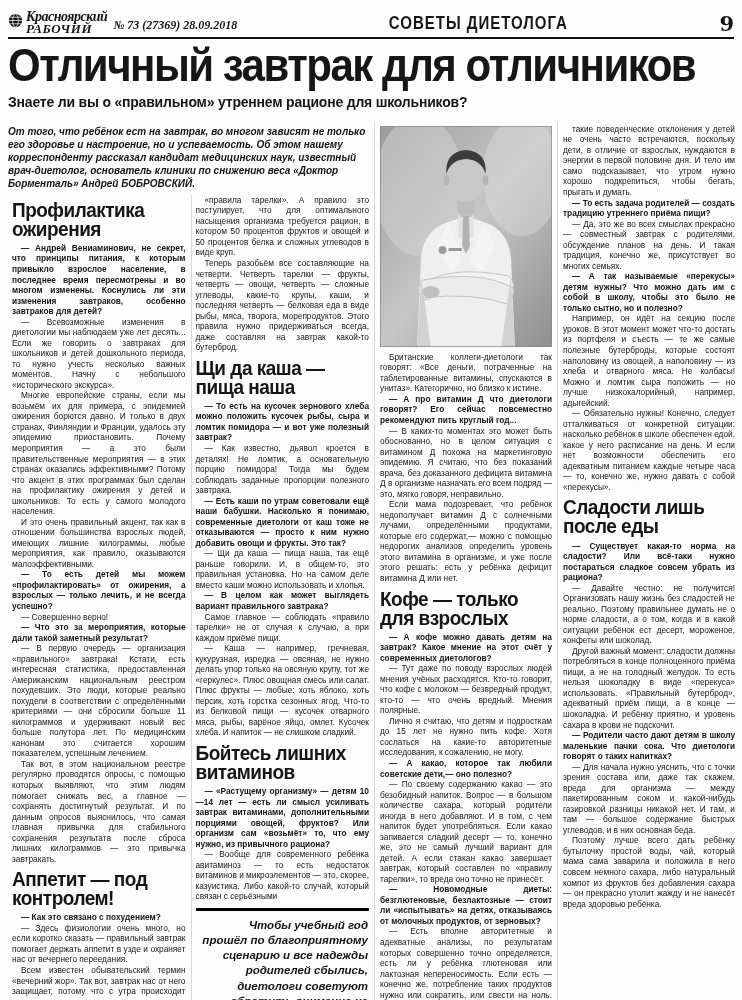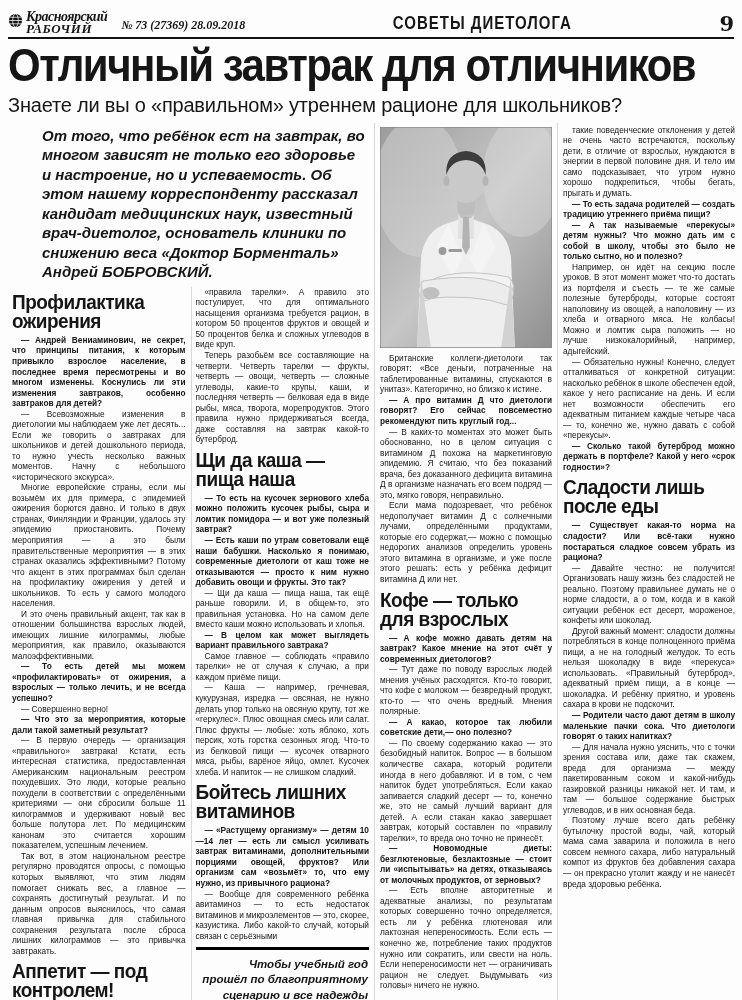--- a/index.html
+++ b/index.html
@@ -5,40 +5,40 @@
   * { margin:0; padding:0; box-sizing:border-box; }
   html,body { background:#888; }
   .page {
     width:742px; height:1000px; margin:0 auto; background:#fdfdfd; color:#161616;
     font-family:"Liberation Sans", sans-serif; overflow:hidden; padding:5px 8px 0 8px;
     position:relative;
   }
   
   .header { display:flex; align-items:flex-end; justify-content:space-between;
     border-bottom:2px solid #111; padding-bottom:3px; height:34px; }
-  .masthead { display:flex; align-items:flex-end; gap:14px;margin-top:24px; }
+  .masthead { display:flex; align-items:flex-end; gap:6px;margin-top:24px; }
   .logo { display:flex; align-items:flex-start; gap:3px; }
   .globe { width:15px; height:15px; margin-top:2px; }
   .logo-text { font-family:"Liberation Serif", serif; font-style:italic; font-weight:bold; line-height:0.85; }
   .logo-line1 { font-size:14px; letter-spacing:-0.5px; }
   .logo-line2 { font-size:13px; letter-spacing:0.5px; }
   .issue-info { font-family:"Liberation Serif", serif; font-style:italic; font-weight:bold;
     font-size:12px; padding-bottom:1px; }
   .section-title { font-size:15px; font-weight:bold; letter-spacing:1px;
     transform:scaleY(1.25); transform-origin:bottom; padding-bottom:1px; }
   .page-number { font-family:"DejaVu Serif", serif; font-weight:bold; font-size:21px; line-height:0.9; }
   
   .headline { font-size:42px; font-weight:bold; letter-spacing:-1.5px; white-space:nowrap;
     line-height:1.02; margin:4px 0 2px 0; transform:scaleY(1.08); transform-origin:left top; }
-  .subheadline { font-size:20px; font-weight:normal; letter-spacing:-0.2px; margin:8px 0 6px 0; }
+  .subheadline { font-size:14px; font-weight:bold; letter-spacing:-0.2px; margin:8px 0 12px 0; }
   
   .columns-area { display:flex; }
   .left-half { width:366px; flex:none; }
-  .lede { font-size:15px; font-weight:bold; font-style:italic; line-height:1.3;
-    padding:3px 6px 5px 0;margin-left:34px; }
+  .lede { font-size:10px; font-weight:bold; font-style:italic; line-height:1.3;
+    padding:3px 6px 5px 0; }
   .two-cols { display:flex; }
   .col { flex:1 1 0; padding:0 5px 0 4px; font-size:8.3px; line-height:1.27; text-align:justify; }
   .col + .col, .col3, .col4 { border-left:1px solid #d8d8d8; }
   .col3, .col4 { width:183px; flex:none; padding:2px 5px 0 5px; font-size:8.3px; line-height:1.27; text-align:justify; }
   .col p { text-indent:9px; }
   .col p.q { font-weight:bold; }
   .col h2 { font-size:19px; line-height:0.95; letter-spacing:-0.5px; font-weight:bold;
     text-align:left; text-indent:0; margin:7px 0 5px 0; transform:scaleY(1.1); transform-origin:left center; }
   .col p.pq { font-weight:bold; font-style:italic; font-size:11.5px; line-height:1.32;
     text-align:right; text-indent:0; border-top:3px solid #000; border-bottom:1.5px solid #000;
@@ -93,20 +93,21 @@
             <h2 class="h">Аппетит — под контролем!</h2>
             <p class="q">— Как это связано с похудением?</p>
             <p class="p">— Здесь физиологии очень много, но если коротко сказать — правильный завтрак помогает держать аппетит в узде и охраняет нас от вечернего переедания.</p>
             <p class="p">Всем известен обывательский термин «вечерний жор». Так вот, завтрак нас от него защищает, потому что с утра происходит грамотное распределение энергии на ближайшие несколько часов. Человеку перед работой либо ребёнку перед занятиями в школе необходимо зарядиться быстрой доступной энергией — простыми углеводами и сложными углеводами, поскольку именно сложные углеводы позволяют поступление глюкозы в кровь сделать более плавным.</p>
           </div>
         <div class="col">
             <p class="p">«правила тарелки». А правило это постулирует, что для оптимального насыщения организма требуется рацион, в котором 50 процентов фруктов и овощей и 50 процентов белка и сложных углеводов в виде круп.</p>
             <p class="p">Теперь разобьём все составляющие на четверти. Четверть тарелки — фрукты, четверть — овощи, четверть — сложные углеводы, какие-то крупы, каши, и последняя четверть — белковая еда в виде рыбы, мяса, творога, морепродуктов. Этого правила нужно придерживаться всегда, даже составляя на завтрак какой-то бутерброд.</p>
             <h2 class="h">Щи да каша — пища наша</h2>
             <p class="q">— То есть на кусочек зернового хлеба можно положить кусочек рыбы, сыра и ломтик помидора — и вот уже полезный завтрак?</p>
+            <p class="p">— Как известно, дьявол кроется в деталях! Не ломтик, а основательную порцию помидора! Тогда мы будем соблюдать заданные пропорции полезного завтрака.</p>
             <p class="q">— Есть каши по утрам советовали ещё наши бабушки. Насколько я понимаю, современные диетологи от каш тоже не отказываются — просто к ним нужно добавить овощи и фрукты. Это так?</p>
             <p class="p">— Щи да каша — пища наша, так ещё раньше говорили. И, в общем-то, это правильная установка. Но на самом деле вместо каши можно использовать и хлопья.</p>
             <p class="q">— В целом как может выглядеть вариант правильного завтрака?</p>
             <p class="p">Самое главное — соблюдать «правило тарелки» не от случая к случаю, а при каждом приёме пищи.</p>
             <p class="p">— Каша — например, гречневая, кукурузная, изредка — овсяная, не нужно делать упор только на овсяную крупу, тот же «геркулес». Плюс овощная смесь или салат. Плюс фрукты — любые: хоть яблоко, хоть персик, хоть горстка сезонных ягод. Что-то из белковой пищи — кусочек отварного мяса, рыбы, варёное яйцо, омлет. Кусочек хлеба. И напиток — не слишком сладкий.</p>
             <h2 class="h">Бойтесь лишних витаминов</h2>
             <p class="q">— «Растущему организму» — детям 10—14 лет — есть ли смысл усиливать завтрак витаминами, дополнительными порциями овощей, фруктов? Или организм сам «возьмёт» то, что ему нужно, из привычного рациона?</p>
             <p class="p">— Вообще для современного ребёнка авитаминоз — то есть недостаток витаминов и микроэлементов — это, скорее, казуистика. Либо какой-то случай, который связан с серьёзными</p>
             <p class="pq">Чтобы учебный год прошёл по благоприятному сценарию и все надежды родителей сбылись, диетологи советуют обратить внимание на утренний приём пищи ребёнка.</p>
           </div>
@@ -154,32 +155,33 @@
     <path d="M138 221 L134 150 L124 221 Z" fill="#d2d2d2"></path>
     <rect x="0" y="0" width="176" height="221" fill="none" stroke="#8a8a8a" stroke-width="1.5"></rect>
   </svg>
         <p class="p">Британские коллеги-диетологи так говорят: «Все деньги, потраченные на таблетированные витамины, спускаются в унитаз». Категорично, но близко к истине.</p>
         <p class="q">— А про витамин Д что диетологи говорят? Его сейчас повсеместно рекомендуют пить круглый год...</p>
         <p class="p">— В каких-то моментах это может быть обоснованно, но в целом ситуация с витамином Д похожа на маркетинговую эпидемию. Я считаю, что без показаний врача, без доказанного дефицита витамина Д в организме назначать его всем подряд — это, мягко говоря, неправильно.</p>
         <p class="p">Если мама подозревает, что ребёнок недополучает витамин Д с солнечными лучами, определёнными продуктами, которые его содержат,— можно с помощью недорогих анализов определить уровень этого витамина в организме, и уже после этого решать: есть у ребёнка дефицит витамина Д или нет.</p>
         <h2 class="h">Кофе — только для взрослых</h2>
         <p class="q">— А кофе можно давать детям на завтрак? Какое мнение на этот счёт у современных диетологов?</p>
         <p class="p">— Тут даже по поводу взрослых людей мнения учёных расходятся. Кто-то говорит, что кофе с молоком — безвредный продукт, кто-то — что очень вредный. Мнения полярные.</p>
+        <p class="p">Лично я считаю, что детям и подросткам до 15 лет не нужно пить кофе. Хотя сослаться на какие-то авторитетные исследования, к сожалению, не могу.</p>
         <p class="q">— А какао, которое так любили советские дети,— оно полезно?</p>
         <p class="p">— По своему содержанию какао — это безобидный напиток. Вопрос — в большом количестве сахара, который родители иногда в него добавляют. И в том, с чем напиток будет употребляться. Если какао запивается сладкий десерт — то, конечно же, это не самый лучший вариант для детей. А если стакан какао завершает завтрак, который составлен по «правилу тарелки», то вреда оно точно не принесёт.</p>
         <p class="q">— Новомодные диеты: безглютеновые, безлактозные — стоит ли «испытывать» на детях, отказываясь от молочных продуктов, от зерновых?</p>
         <p class="p">— Есть вполне авторитетные и адекватные анализы, по результатам которых совершенно точно определяется, есть ли у ребёнка глютеновая или лактозная непереносимость. Если есть — конечно же, потребление таких продуктов нужно или сократить, или свести на ноль. Если непереносимости нет — ограничивать рацион не следует. Выдумывать «из головы» ничего не нужно.</p>
       </div>
     <div class="col col4">
         <p class="p">такие поведенческие отклонения у детей не очень часто встречаются, поскольку дети, в отличие от взрослых, нуждаются в энергии в первой половине дня. И тело им само подсказывает, что утром нужно хорошо подкрепиться, чтобы бегать, прыгать и думать.</p>
         <p class="q">— То есть задача родителей — создать традицию утреннего приёма пищи?</p>
+        <p class="p">— Да, это же во всех смыслах прекрасно — совместный завтрак с родителями, обсуждение планов на день. И такая традиция, конечно же, присутствует во многих семьях.</p>
         <p class="q">— А так называемые «перекусы» детям нужны? Что можно дать им с собой в школу, чтобы это было не только сытно, но и полезно?</p>
         <p class="p">Например, он идёт на секцию после уроков. В этот момент может что-то достать из портфеля и съесть — те же самые полезные бутерброды, которые состоят наполовину из овощей, а наполовину — из хлеба и отварного мяса. Не колбасы! Можно и ломтик сыра положить — но лучше низкокалорийный, например, адыгейский.</p>
         <p class="p">— Обязательно нужны! Конечно, следует отталкиваться от конкретной ситуации: насколько ребёнок в школе обеспечен едой, какое у него расписание на день. И если нет возможности обеспечить его адекватным питанием каждые четыре часа — то, конечно же, нужно давать с собой «перекусы».</p>
-        <p class="q">— Сколько такой бутерброд можно держать в портфеле? Какой у него «срок годности»?</p>
         <h2 class="h">Сладости лишь после еды</h2>
         <p class="q">— Существует какая-то норма на сладости? Или всё-таки нужно постараться сладкое совсем убрать из рациона?</p>
         <p class="p">— Давайте честно: не получится! Организовать нашу жизнь без сладостей не реально. Поэтому правильнее думать не о норме сладости, а о том, когда и в какой ситуации ребёнок ест десерт, мороженое, конфеты или шоколад.</p>
         <p class="p">Другой важный момент: сладости должны потребляться в конце полноценного приёма пищи, а не на голодный желудок. То есть нельзя шоколадку в виде «перекуса» использовать. «Правильный бутерброд», адекватный приём пищи, а в конце — шоколадка. И ребёнку приятно, и уровень сахара в крови не подскочит.</p>
         <p class="q">— Родители часто дают детям в школу маленькие пачки сока. Что диетологи говорят о таких напитках?</p>
         <p class="p">— Для начала нужно уяснить, что с точки зрения состава или, даже так скажем, вреда для организма — между пакетированным соком и какой-нибудь газировкой разницы никакой нет. И там, и там — большое содержание быстрых углеводов, и в них основная беда.</p>
         <p class="p">Поэтому лучше всего дать ребёнку бутылочку простой воды, чай, который мама сама заварила и положила в него совсем немного сахара, либо натуральный компот из фруктов без добавления сахара — он прекрасно утолит жажду и не нанесёт вреда здоровью ребёнка.</p>
       </div>
   </div>
 

